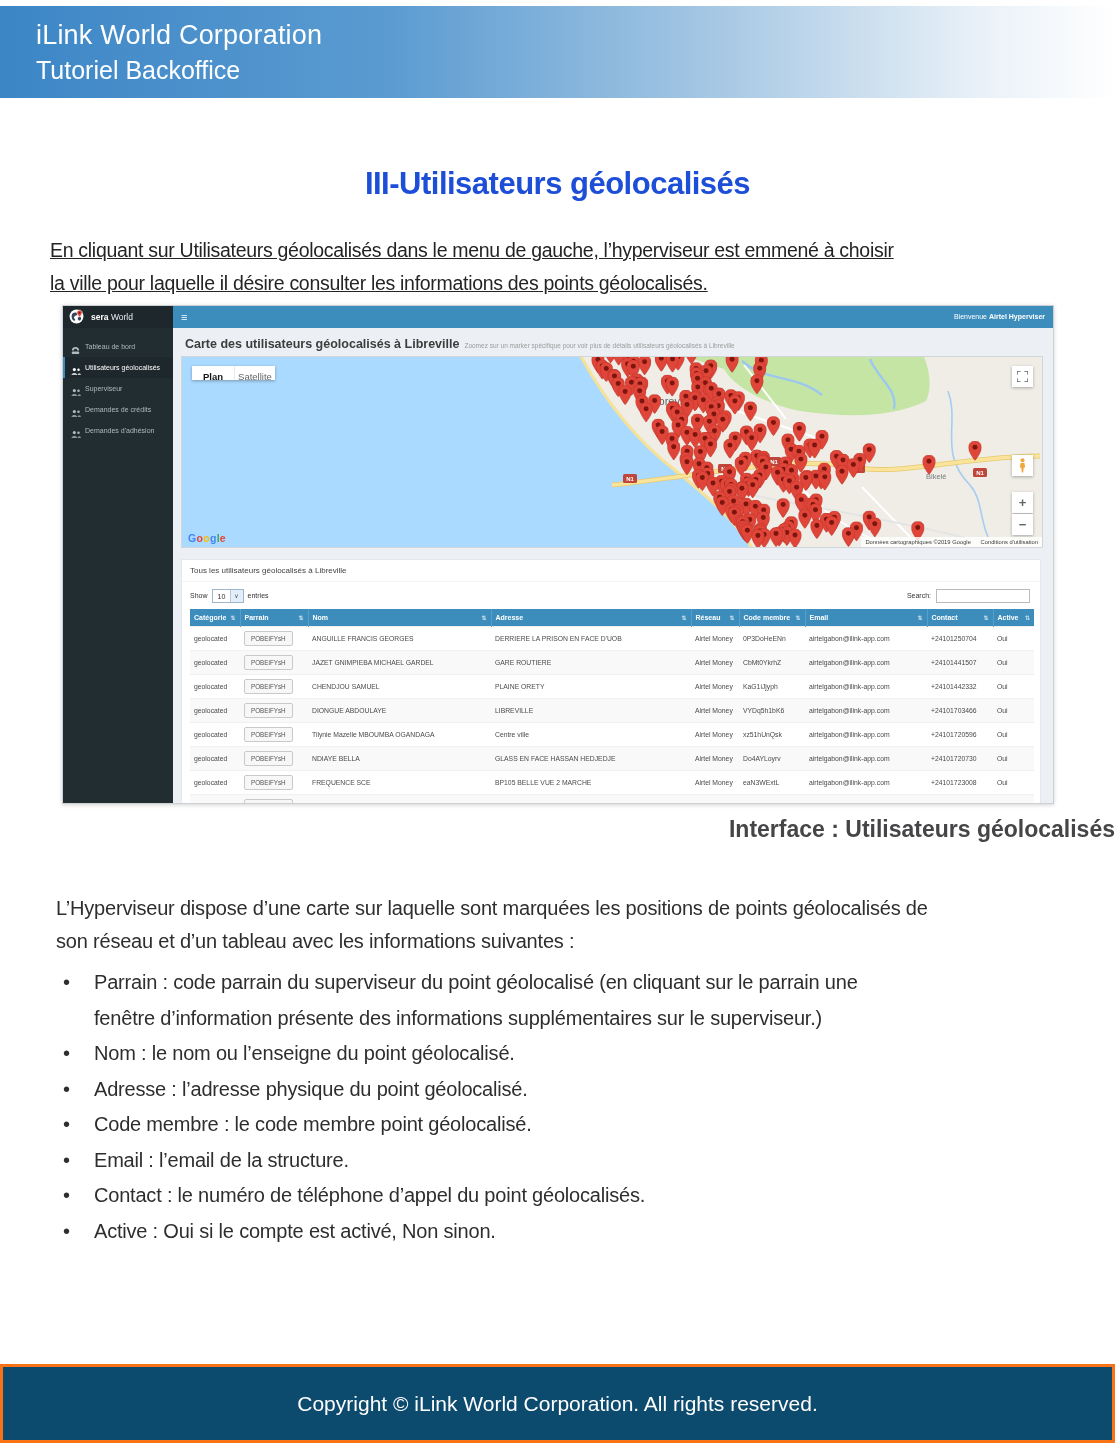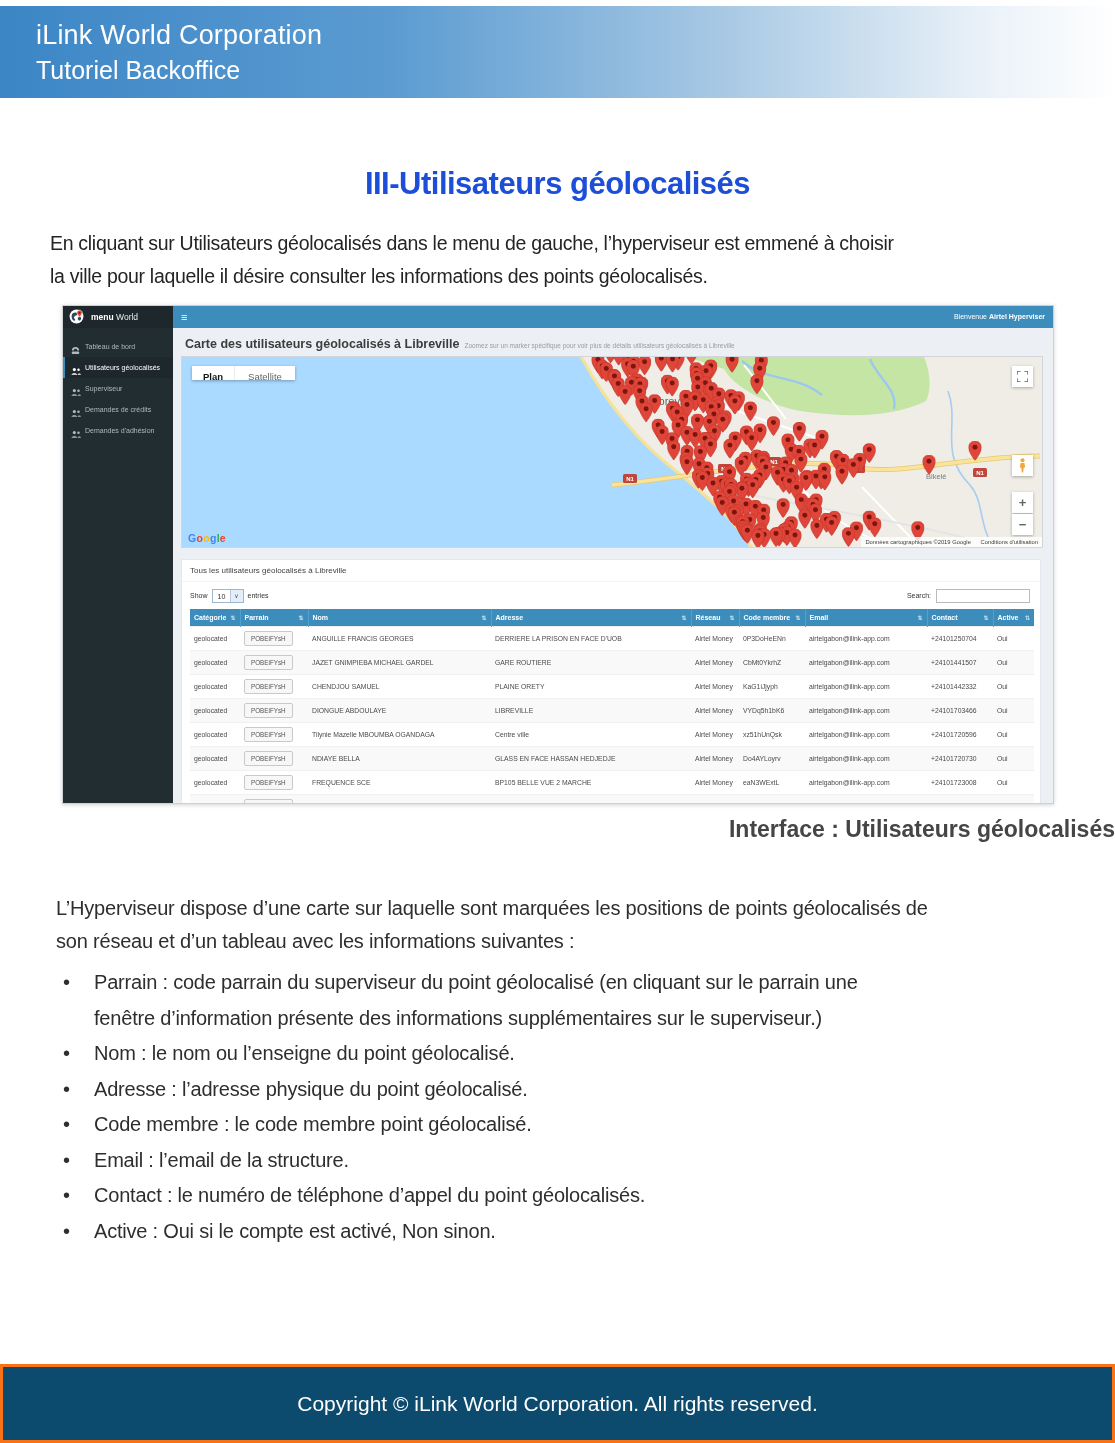--- a/index.html
+++ b/index.html
@@ -8,22 +8,22 @@
 
   
   .doc-header{position:absolute;top:6px;left:0;width:100%;height:92px;
     background:linear-gradient(90deg,#3c86c6 0%,#5b9bd1 35%,#a8c9e4 65%,#e9f1f8 88%,#ffffff 100%);}
   .doc-header .l1{position:absolute;left:36px;top:14px;font-size:27px;color:#fff;letter-spacing:.2px;}
   .doc-header .l2{position:absolute;left:36px;top:50px;font-size:25px;color:#fff;}
 
   
   .doc-title{position:absolute;top:166px;left:0;width:100%;text-align:center;
     font-size:31px;font-weight:bold;color:#1d4ed8;letter-spacing:-.5px;}
-  .doc-intro{position:absolute;left:50px;top:227px;width:1020px;font-size:19.5px;
-    line-height:33px;color:#242424;white-space:pre-line;letter-spacing:-.3px;}
+  .doc-intro{position:absolute;left:50px;top:234px;width:1020px;font-size:19.5px;
+    line-height:33px;color:#242424;white-space:pre-line;letter-spacing:-.3px;text-decoration:underline;}
 
   
   .shot{position:absolute;left:62px;top:305px;width:990px;height:497px;background:#ecf0f5;
     border:1px solid #ccd1d6;box-shadow:0 1px 4px rgba(0,0,0,.18);overflow:hidden;font-family:"Liberation Sans",sans-serif;}
   .topbar{position:absolute;top:0;left:0;right:0;height:22px;background:#3c8dbc;}
   .brand{position:absolute;top:0;left:0;width:110px;height:22px;background:#1e282c;color:#fff;
     font-size:8.5px;line-height:22px;}
   .brand .logo{position:absolute;left:6px;top:3px;width:15px;height:15px;}
   .brand .btxt{position:absolute;left:28px;top:0;}
   .brand b{font-weight:bold;}
@@ -41,21 +41,21 @@
   .content{position:absolute;left:110px;top:22px;right:0;bottom:0;}
   .page-heading{position:absolute;left:12px;top:9px;font-size:12.5px;font-weight:bold;color:#3d3d3d;white-space:nowrap;}
   .page-subheading{font-size:6.5px;font-weight:normal;color:#9b9b9b;margin-left:5px;}
 
   .map{position:absolute;left:8px;top:28px;width:860px;height:190px;border:1px solid #d2d6da;
     overflow:hidden;background:#aadaff;}
   .map svg.basemap{position:absolute;left:0;top:0;}
   .map-type{position:absolute;left:10px;top:9px;height:14px;background:#fff;display:flex;
     box-shadow:0 1px 3px rgba(0,0,0,.3);font-size:9.5px;z-index:5;cursor:pointer;}
   .mt-plan{padding:0 11px;line-height:21px;font-weight:bold;color:#151515;}
-  .mt-sat{padding:0 13px;line-height:21px;color:#666;border-left:1px solid #ececec;}
+  .mt-sat{padding:0 3px;line-height:21px;color:#666;border-left:1px solid #ececec;}
   .map-btn{position:absolute;right:9px;width:21px;height:21px;background:#fff;box-shadow:0 1px 3px rgba(0,0,0,.3);
     text-align:center;z-index:5;cursor:pointer;}
   .fullscreen-btn{top:9px;}
   .pegman-btn{top:98px;}
   .zoomin-btn{top:135px;line-height:21px;font-size:13px;color:#666;font-weight:bold;}
   .zoomout-btn{top:157px;line-height:21px;font-size:13px;color:#666;font-weight:bold;}
   .google-logo{position:absolute;left:6px;bottom:3px;font-size:10.5px;font-weight:bold;z-index:5;letter-spacing:.3px;}
   .attrib{position:absolute;right:0;bottom:0;background:rgba(255,255,255,.8);font-size:5.8px;color:#3c3c3c;
     padding:2px 4px;z-index:5;}
   .attrib span{margin-left:8px;}
@@ -110,21 +110,21 @@
 
     <div class="topbar">
       <div class="brand">
         <svg class="logo" viewBox="0 0 16 16">
           <circle cx="8" cy="8" r="7.4" fill="#fefefe"></circle>
           <path d="M3,6 C4,4 6,3.2 8,4 C10,4.8 9,6.5 7.5,7 C6,7.5 4.5,9 6,10.5 C7.5,12 6,13 4.8,12.2 C3,11 2.4,8 3,6 Z" fill="#33485c"></path>
           <path d="M10.5,8.5 C12,8 13.3,9 12.8,10.6 C12.3,12.2 10.6,12.8 9.8,11.8 C9,10.8 9.3,9 10.5,8.5 Z" fill="#33485c"></path>
           <path d="M11.2,1.2 c1.6,0 2.8,1.2 2.8,2.7 c0,2 -2.8,4.6 -2.8,4.6 s-2.8,-2.6 -2.8,-4.6 c0,-1.5 1.2,-2.7 2.8,-2.7 z" fill="#e0453a" stroke="#fff" stroke-width=".6"></path>
           <circle cx="11.2" cy="3.9" r="1.1" fill="#7c150e"></circle>
         </svg>
-        <span class="btxt"><b>menu</b> <span class="lt">World</span></span>
+        <span class="btxt"><b>sera</b> <span class="lt">World</span></span>
       </div>
       <div class="hamburger">≡</div>
       <div class="welcome"><span>Bienvenue</span>&nbsp;<b>Airtel Hyperviser</b></div>
     </div>
 
     <div class="sidebar" id="sidebar">
         <div class="side-item"><span class="sicon"><svg viewBox="0 0 10 10" width="9" height="9" fill="currentColor">
               <path d="M5,1 A4,4 0 0 0 1,5 L3,5 A2,2 0 0 1 7,5 L9,5 A4,4 0 0 0 5,1 Z"></path>
               <rect x="1" y="6" width="8" height="3" rx="1"></rect>
             </svg></span><span>Tableau de bord</span></div>

